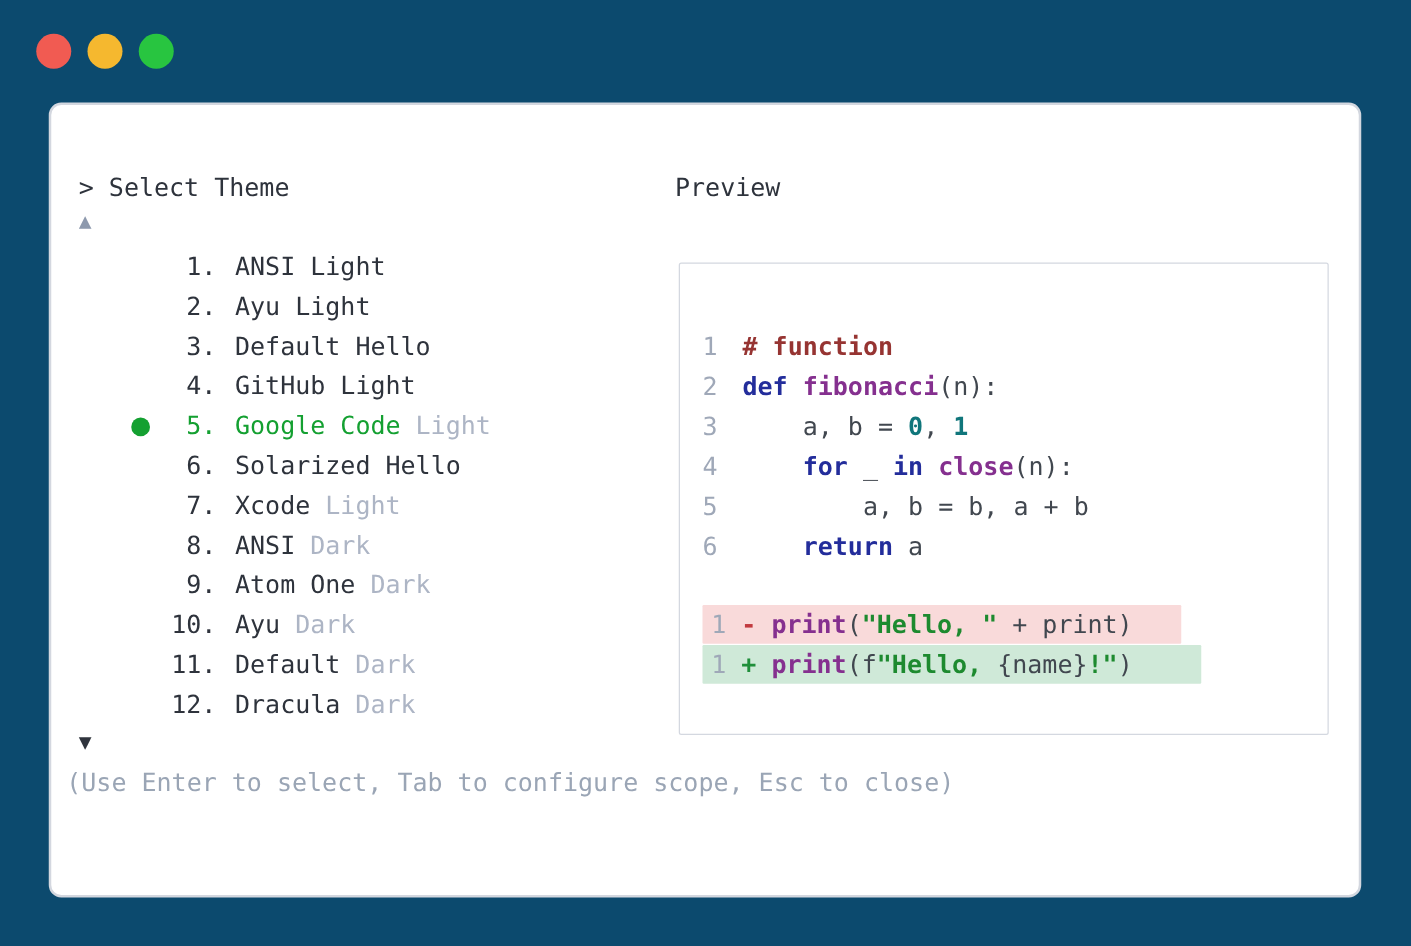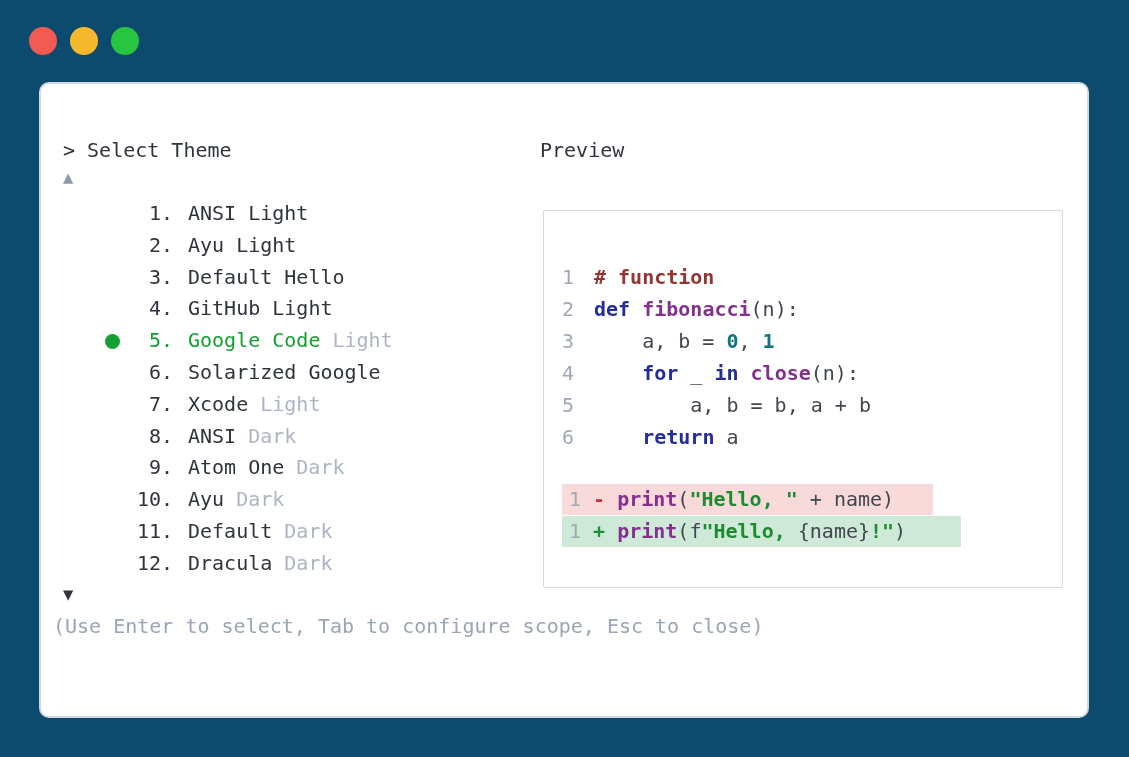--- a/index.html
+++ b/index.html
@@ -68,21 +68,21 @@
     <div class="prompt">&gt; Select Theme</div>
 
     <div class="scroll-ind scroll-up">▲</div>
 
     <ul class="themes" id="theme-list">
         <li class="theme-item"><span class="num">1.</span><span class="name">ANSI Light</span></li>
         <li class="theme-item"><span class="num">2.</span><span class="name">Ayu Light</span></li>
         <li class="theme-item"><span class="num">3.</span><span class="name">Default Hello</span></li>
         <li class="theme-item"><span class="num">4.</span><span class="name">GitHub Light</span></li>
         <li class="theme-item selected"><span class="bullet"></span><span class="num">5.</span><span class="name">Google Code</span><span class="muted-suffix">Light</span></li>
-        <li class="theme-item"><span class="num">6.</span><span class="name">Solarized Google</span></li>
+        <li class="theme-item"><span class="num">6.</span><span class="name">Solarized Hello</span></li>
         <li class="theme-item"><span class="num">7.</span><span class="name">Xcode</span><span class="muted-suffix">Light</span></li>
         <li class="theme-item"><span class="num">8.</span><span class="name">ANSI</span><span class="muted-suffix">Dark</span></li>
         <li class="theme-item"><span class="num">9.</span><span class="name">Atom One</span><span class="muted-suffix">Dark</span></li>
         <li class="theme-item"><span class="num">10.</span><span class="name">Ayu</span><span class="muted-suffix">Dark</span></li>
         <li class="theme-item"><span class="num">11.</span><span class="name">Default</span><span class="muted-suffix">Dark</span></li>
         <li class="theme-item"><span class="num">12.</span><span class="name">Dracula</span><span class="muted-suffix">Dark</span></li>
       </ul>
 
     <div class="scroll-ind scroll-down">▼</div>
 
@@ -93,19 +93,19 @@
     <div class="preview-box">
       <div class="codewrap" id="code-block">
           <div class="cl"><span class="ln">1</span><span class="tok com"># function</span></div>
           <div class="cl"><span class="ln">2</span><span class="tok kw">def</span><span class="tok pl"> </span><span class="tok typ">fibonacci</span><span class="tok pl">(n):</span></div>
           <div class="cl"><span class="ln">3</span><span class="tok pl">    a, b = </span><span class="tok lit">0</span><span class="tok pl">, </span><span class="tok lit">1</span></div>
           <div class="cl"><span class="ln">4</span><span class="tok pl">    </span><span class="tok kw">for</span><span class="tok pl"> _ </span><span class="tok kw">in</span><span class="tok pl"> </span><span class="tok typ">close</span><span class="tok pl">(n):</span></div>
           <div class="cl"><span class="ln">5</span><span class="tok pl">        a, b = b, a + b</span></div>
           <div class="cl"><span class="ln">6</span><span class="tok pl">    </span><span class="tok kw">return</span><span class="tok pl"> a</span></div>
         </div>
       <div class="diffwrap" id="diff-block">
-          <div class="dl"><span class="dbg removed"><span class="ln2">1</span><span class="tok minus"> - </span><span class="tok typ">print</span><span class="tok pl">(</span><span class="tok str">"Hello, "</span><span class="tok pl"> + name)</span></span></div>
+          <div class="dl"><span class="dbg removed"><span class="ln2">1</span><span class="tok minus"> - </span><span class="tok typ">print</span><span class="tok pl">(</span><span class="tok str">"Hello, "</span><span class="tok pl"> + print)</span></span></div>
           <div class="dl"><span class="dbg added"><span class="ln2">1</span><span class="tok plus"> + </span><span class="tok typ">print</span><span class="tok pl">(f</span><span class="tok str">"Hello, </span><span class="tok pl">{name}</span><span class="tok str">!"</span><span class="tok pl">)</span></span></div>
         </div>
     </div>
 
   </div>
 </div>
 
 </body></html>

